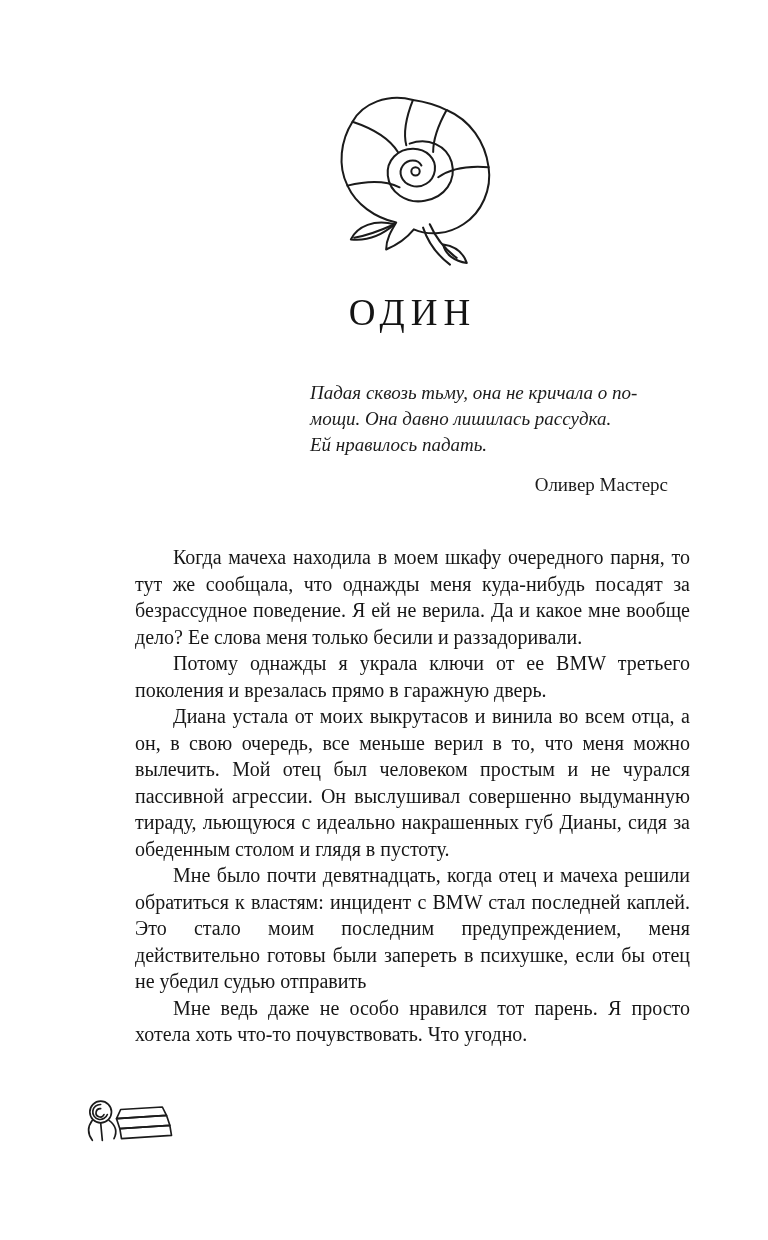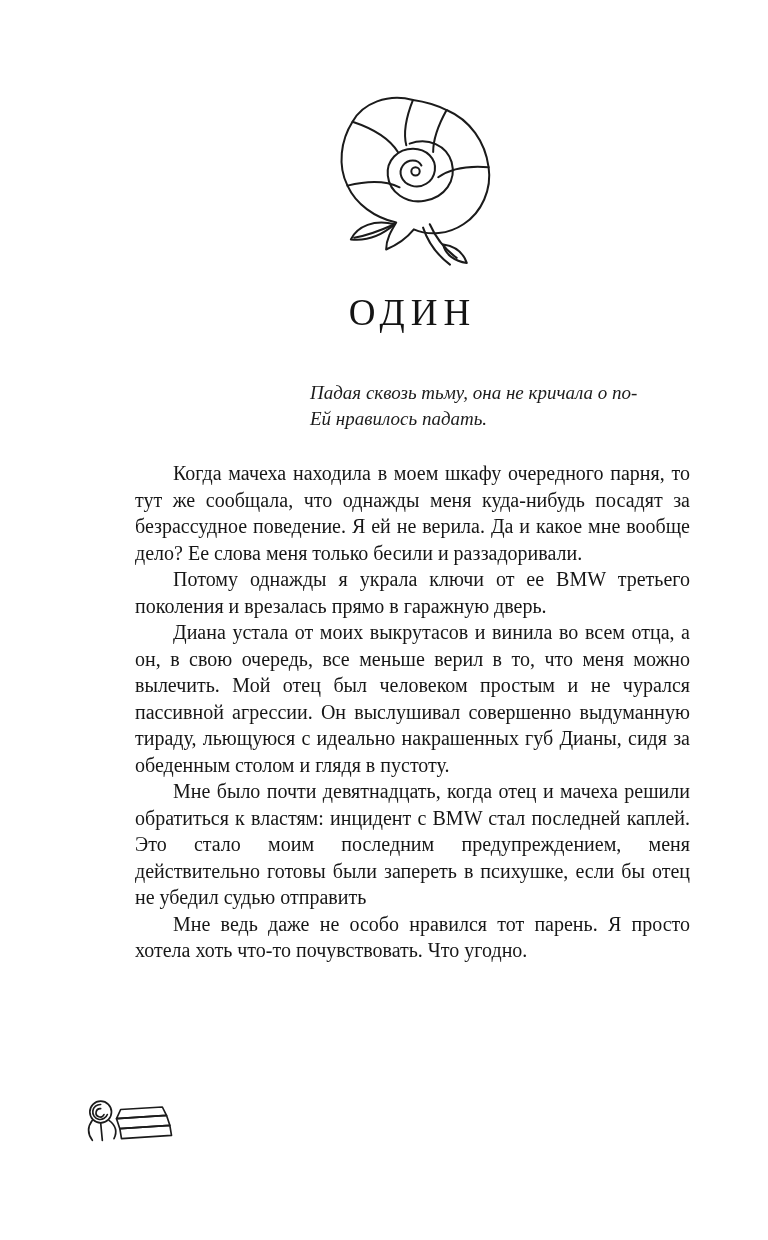--- a/index.html
+++ b/index.html
@@ -45,21 +45,21 @@
     white-space: nowrap;
     font-family: Liberation Serif, serif;
   }
   .epigraph-attribution {
     margin-top: 14px;
     text-align: right;
     font-style: normal;
     font-size: 19px;
   }
   .body-text {
-    margin-top: 28px;
+    margin-top: 46px;
     font-size: 20px;
     line-height: 26.5px;
     text-align: justify;
     color: #161616;
   }
   .body-text p {
     margin: 0;
     text-indent: 38px;
   }
   .footer-ornament {
@@ -99,21 +99,23 @@
             <path d="M136 186 C150 188 160 196 164 208 C150 206 138 198 136 186 Z"></path>
           </g>
         </svg>
       </span>
     </div>
 
     <h1 class="chapter-title">ОДИН</h1>
 
     <div class="epigraph">
       <div class="epi-line">Падая сквозь тьму, она не кричала о по-</div>
+      <div class="epi-line">мощи. Она давно лишилась рассудка.</div>
       <div class="epi-line">Ей нравилось падать.</div>
+      <div class="epigraph-attribution">Оливер Мастерс</div>
     </div>
 
     <div class="body-text">
       <p>Когда мачеха находила в моем шкафу очередного парня, то тут же сообщала, что однажды меня куда-нибудь посадят за безрассудное поведение. Я ей не верила. Да и какое мне вообще дело? Ее слова меня только бесили и раззадоривали.</p>
       <p>Потому однажды я украла ключи от ее BMW третьего поколения и врезалась прямо в гаражную дверь.</p>
       <p>Диана устала от моих выкрутасов и винила во всем отца, а он, в свою очередь, все меньше верил в то, что меня можно вылечить. Мой отец был человеком простым и не чурался пассивной агрессии. Он выслушивал совершенно выдуманную тираду, льющуюся с идеально накрашенных губ Дианы, сидя за обеденным столом и глядя в пустоту.</p>
       <p>Мне было почти девятнадцать, когда отец и мачеха решили обратиться к властям: инцидент с BMW стал последней каплей. Это стало моим последним предупреждением, меня действительно готовы были запереть в психушке, если бы отец не убедил судью отправить</p>
       <p>Мне ведь даже не особо нравился тот парень. Я просто хотела хоть что-то почувствовать. Что угодно.</p>
     </div>
 

